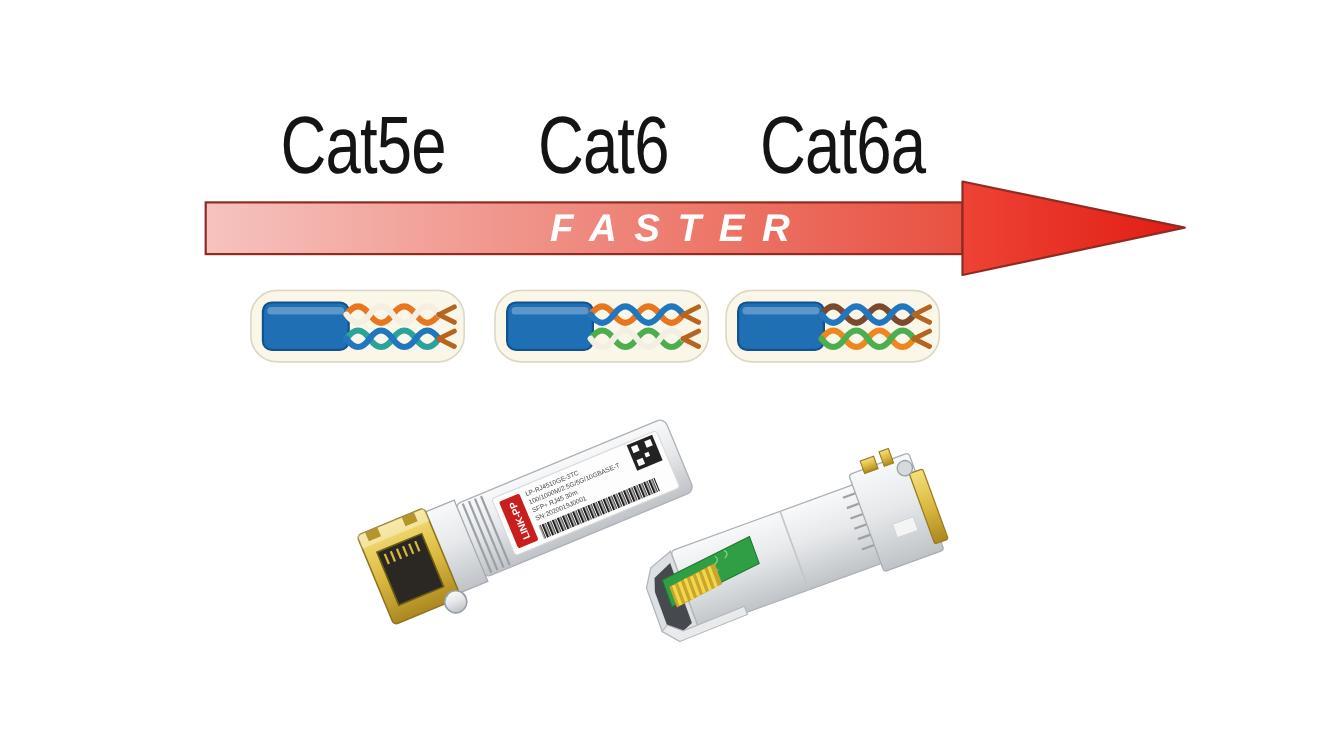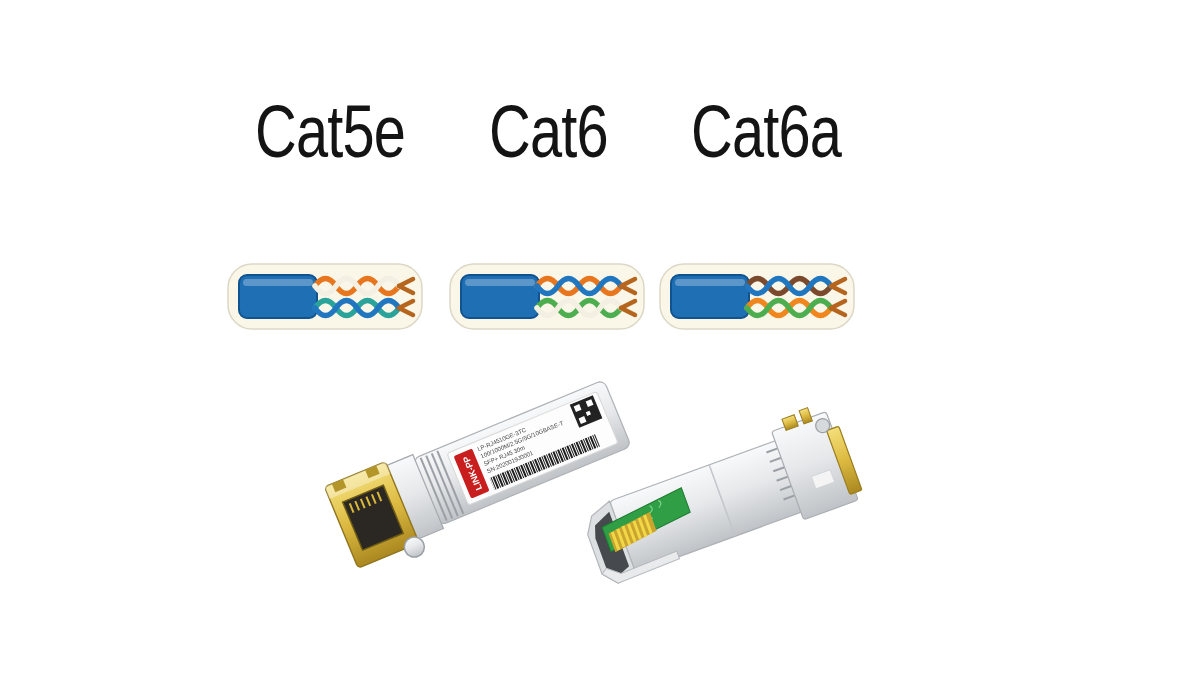--- a/index.html
+++ b/index.html
@@ -27,20 +27,38 @@
 </style>
 </head>
 <body>
 
 <div class="stage">
 
   <div class="cat-label cat5e">Cat5e</div>
   <div class="cat-label cat6">Cat6</div>
   <div class="cat-label cat6a">Cat6a</div>
 
+  <div class="arrow-wrap">
+    <svg width="905" height="100" viewBox="0 0 905 100">
+      <defs>
+        <linearGradient id="shaftGrad" x1="0" y1="0" x2="1" y2="0">
+          <stop offset="0" stop-color="#f6c3bf"></stop>
+          <stop offset="0.55" stop-color="#ee8478"></stop>
+          <stop offset="1" stop-color="#e85140"></stop>
+        </linearGradient>
+        <linearGradient id="headGrad" x1="0" y1="0" x2="1" y2="0">
+          <stop offset="0" stop-color="#ee4336"></stop>
+          <stop offset="1" stop-color="#e01d14"></stop>
+        </linearGradient>
+      </defs>
+      <rect x="7" y="26" width="688" height="47" fill="url(#shaftGrad)" stroke-width="2" stroke="#8f2b22"></rect>
+      <polygon points="695,7 897,49 695,92" fill="url(#headGrad)" stroke-width="2" stroke-linejoin="round" stroke="#8f2b22"></polygon>
+      <text x="437" y="61" text-anchor="middle" font-size="35" font-weight="700" font-style="italic" letter-spacing="16" fill="#ffffff">FASTER</text>
+    </svg>
+  </div>
 
   <div class="cable-card cc1">
     <svg width="196" height="68" viewBox="0 0 196 68">
       <rect x="1" y="1" width="194" height="65" rx="24" stroke-width="1.5" fill="#faf6e8" stroke="#ddd8c6"></rect>
       <rect x="12" y="12" width="78" height="43" rx="8" stroke-width="2" fill="#1f6fb4" stroke="#11538f"></rect>
       <rect x="16" y="16" width="70" height="7" rx="3.5" fill="rgba(255,255,255,0.28)"></rect>
       <g fill="none" stroke-linecap="round" stroke-width="5.5">
         <path d="M88,23 C95,13 102,13 109,23 C116,33 123,33 130,23 C137,13 144,13 151,23 C158,33 165,33 172,23" stroke="#e8761e"></path>
         <path d="M88,23 C95,33 102,33 109,23 C116,13 123,13 130,23 C137,33 144,33 151,23 C158,13 165,13 172,23" stroke="#f3efe2"></path>
         <path d="M88,45 C95,35 102,35 109,45 C116,55 123,55 130,45 C137,35 144,35 151,45 C158,55 165,55 172,45" stroke="#2aa39b"></path>

